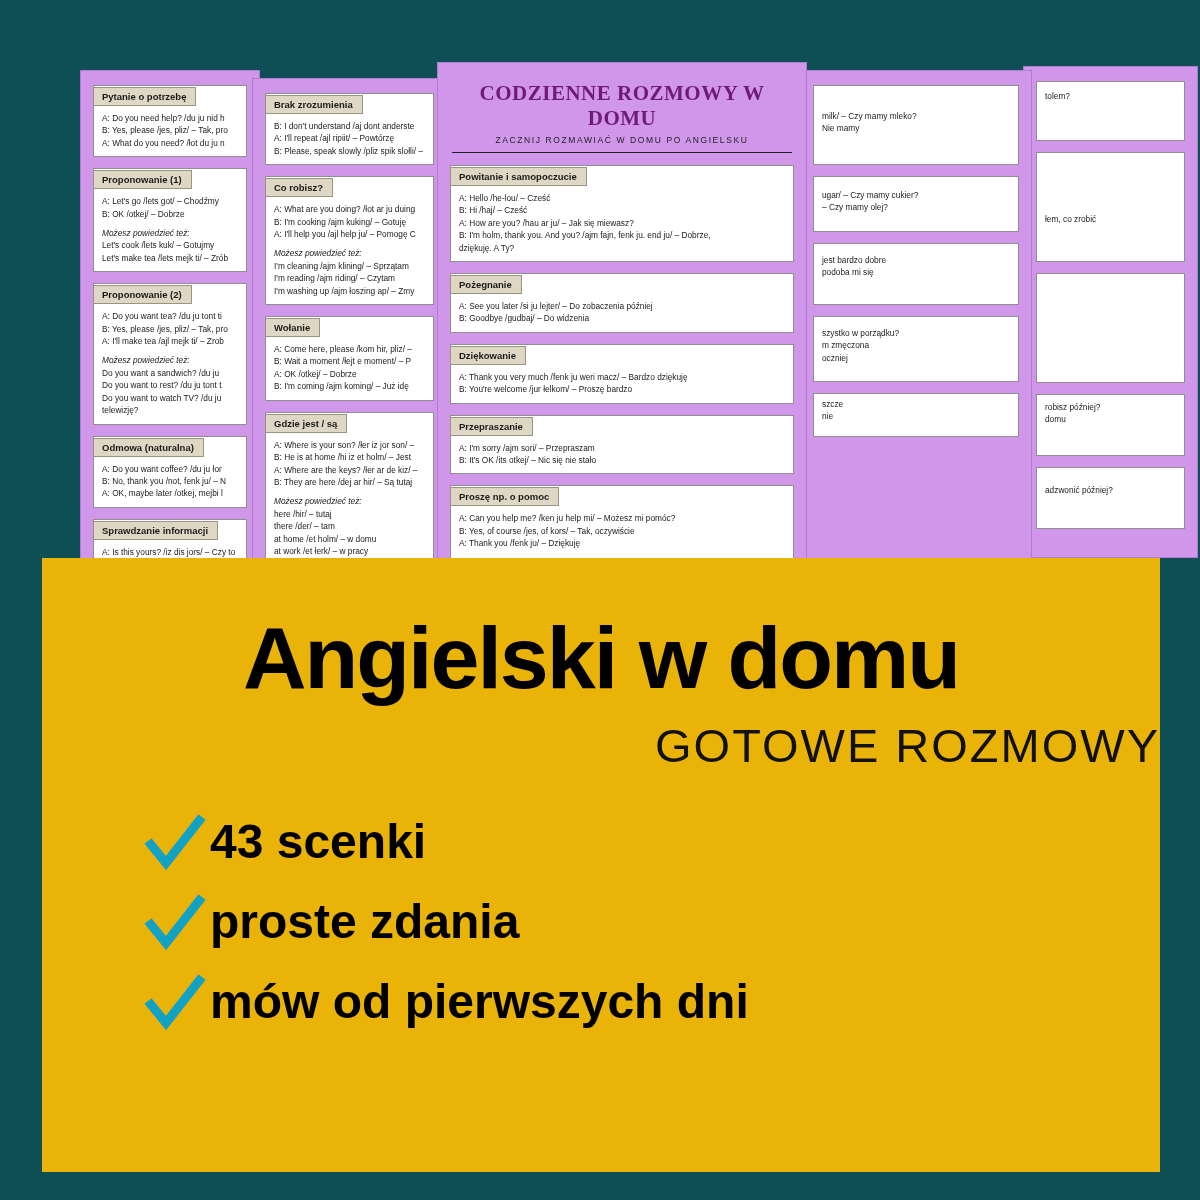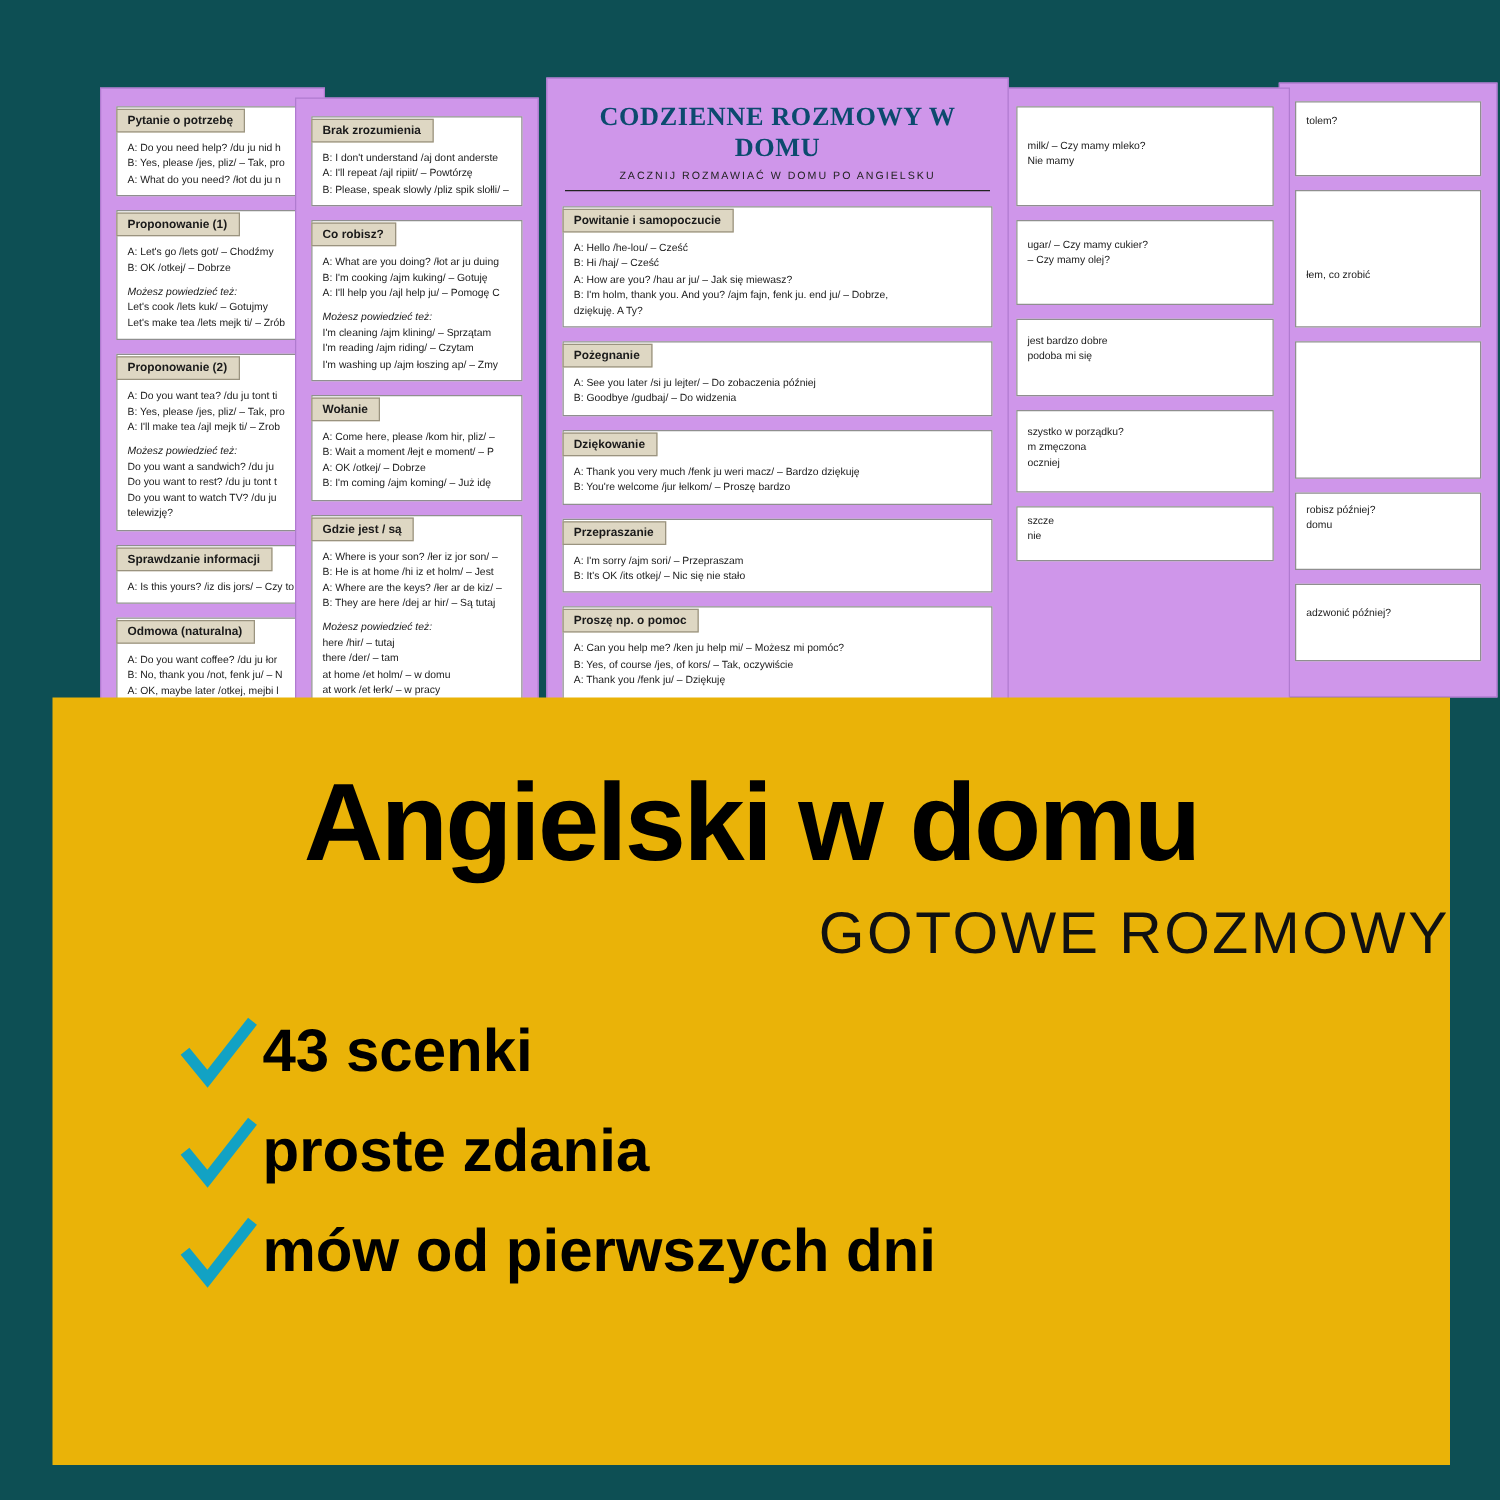--- a/index.html
+++ b/index.html
@@ -24,21 +24,21 @@
     padding: 14px 12px;
     overflow: hidden;
   }
 
   .doc-title {
     text-align: center;
     font-family: "Liberation Serif", serif;
     font-weight: bold;
     font-size: 21px;
     letter-spacing: 0.5px;
-    color: #0c4a6e;
+    color: #701a75;
     margin: 4px 0 4px 0;
   }
   .doc-sub {
     text-align: center;
     font-size: 8.5px;
     letter-spacing: 1.6px;
     color: #222;
     padding-bottom: 7px;
     border-bottom: 1.5px solid #222;
     margin: 0 2px 12px 2px;
@@ -76,21 +76,21 @@
     line-height: 12.4px;
     color: #1a1a1a;
     margin-top: 7px;
     white-space: nowrap;
   }
 
   
   #sheet-f  { left: 1023px; top: 66px;  width: 175px; height: 492px; }
   #sheet-e  { left: 800px;  top: 70px;  width: 232px; height: 490px; }
   #sheet-a  { left: 80px;   top: 70px;  width: 180px; height: 500px; }
-  #sheet-b  { left: 236px;  top: 78px;  width: 195px; height: 482px; }
+  #sheet-b  { left: 252px;  top: 78px;  width: 195px; height: 482px; }
   #sheet-c  { left: 437px;  top: 62px;  width: 370px; height: 500px; }
 
   
   #panel {
     position: absolute;
     left: 42px; top: 558px;
     width: 1118px; height: 614px;
     background: #eab308;
   }
   #panel-title {
@@ -162,21 +162,21 @@
     </div>
   </div>
 
   <div class="sheet" id="sheet-e">
     <div class="card" style="height:80px">
       <div class="card-body" style="padding-top:24px">
         <div class="line">milk/ – Czy mamy mleko?</div>
         <div class="line">Nie mamy</div>
       </div>
     </div>
-    <div class="card" style="height:68px">
+    <div class="card" style="height:56px">
       <div class="card-body" style="padding-top:12px">
         <div class="line">ugar/ – Czy mamy cukier?</div>
         <div class="line">– Czy mamy olej?</div>
       </div>
     </div>
     <div class="card" style="height:62px">
       <div class="card-body" style="padding-top:10px">
         <div class="line">jest bardzo dobre</div>
         <div class="line">podoba mi się</div>
       </div>
@@ -222,31 +222,31 @@
         <div class="line">B: Yes, please /jes, pliz/ – Tak, pro</div>
         <div class="line">A: I'll make tea /ajl mejk ti/ – Zrob</div>
         <div class="note">Możesz powiedzieć też:</div>
         <div class="line">Do you want a sandwich? /du ju</div>
         <div class="line">Do you want to rest? /du ju tont t</div>
         <div class="line">Do you want to watch TV? /du ju</div>
         <div class="line">telewizję?</div>
       </div>
     </div>
     <div class="card">
-      <div class="card-head">Sprawdzanie informacji</div>
-      <div class="card-body">
-        <div class="line">A: Is this yours? /iz dis jors/ – Czy to</div>
-      </div>
-    </div>
-    <div class="card">
       <div class="card-head">Odmowa (naturalna)</div>
       <div class="card-body">
         <div class="line">A: Do you want coffee? /du ju łor</div>
         <div class="line">B: No, thank you /not, fenk ju/ – N</div>
         <div class="line">A: OK, maybe later /otkej, mejbi l</div>
+      </div>
+    </div>
+    <div class="card">
+      <div class="card-head">Sprawdzanie informacji</div>
+      <div class="card-body">
+        <div class="line">A: Is this yours? /iz dis jors/ – Czy to</div>
       </div>
     </div>
   </div>
 
   <div class="sheet" id="sheet-b">
     <div class="card">
       <div class="card-head">Brak zrozumienia</div>
       <div class="card-body">
         <div class="line">B: I don't understand /aj dont anderste</div>
         <div class="line">A: I'll repeat /ajl ripiit/ – Powtórzę</div>

